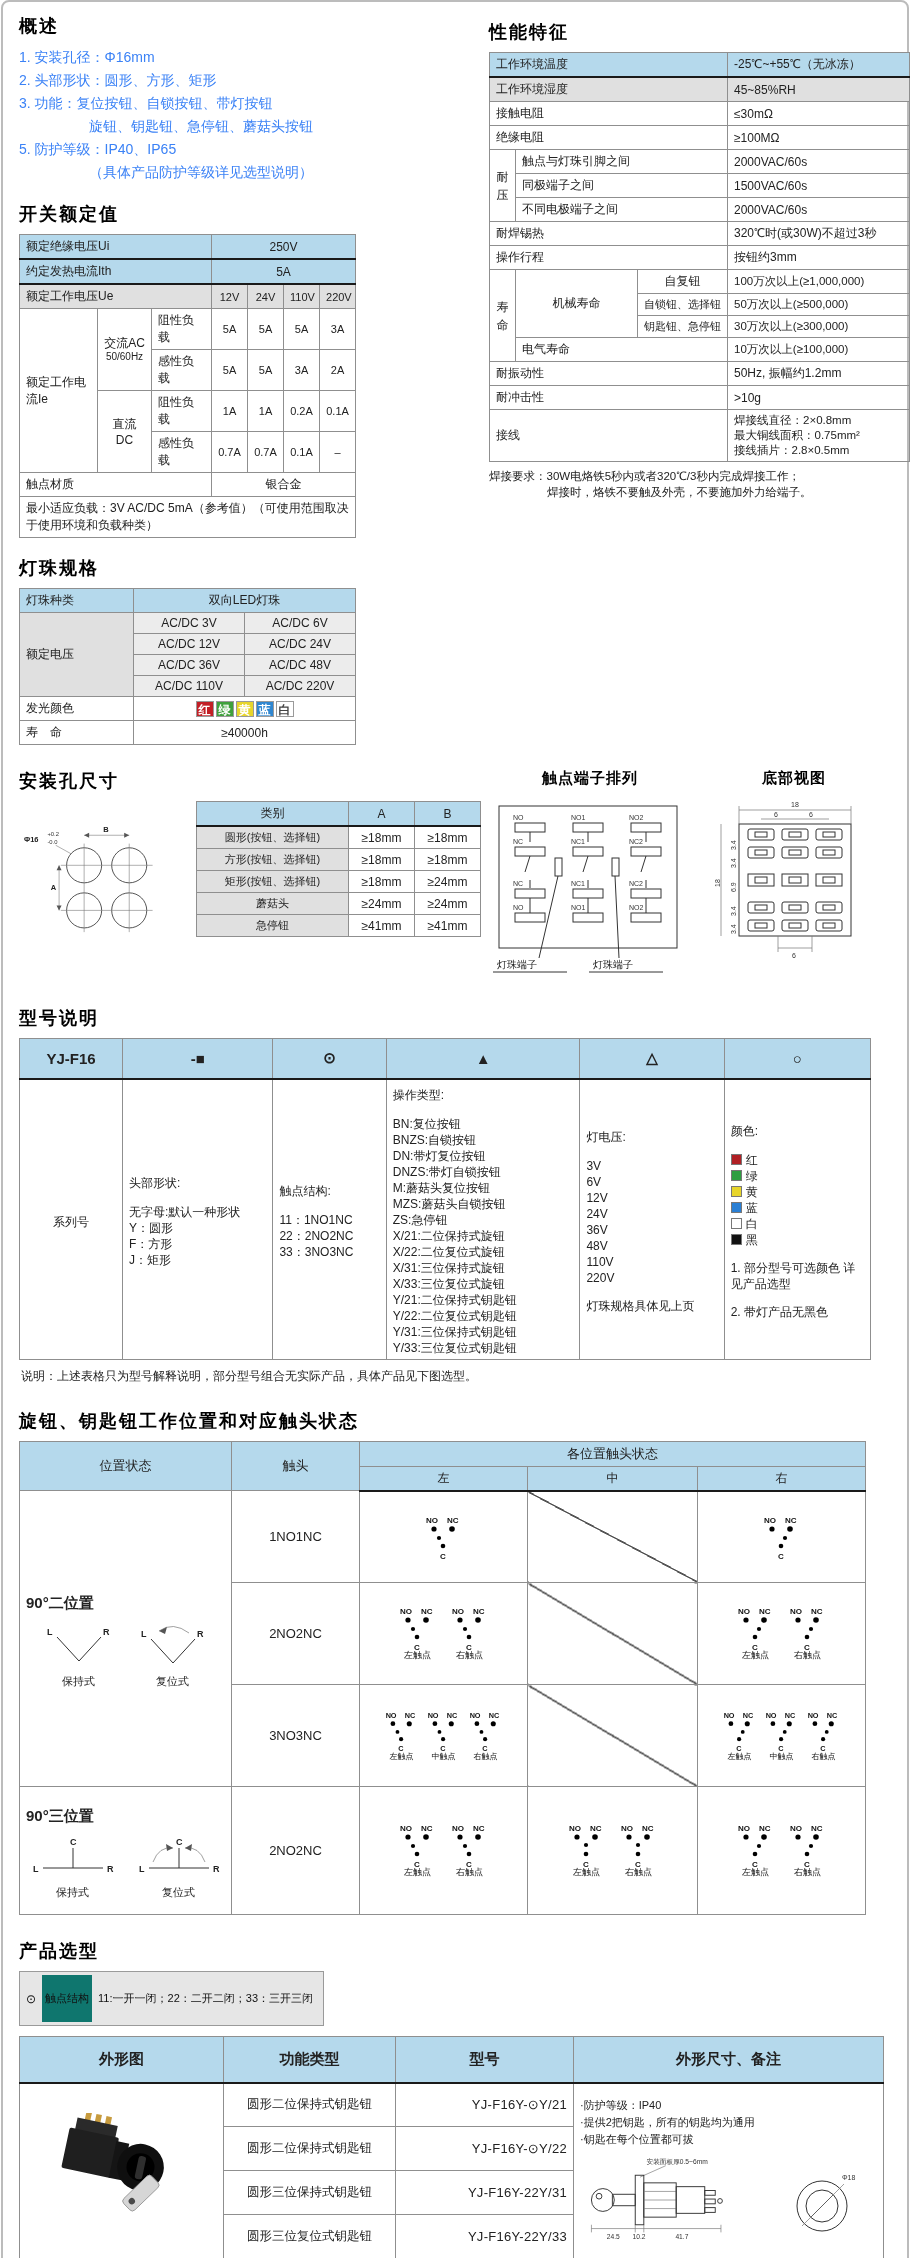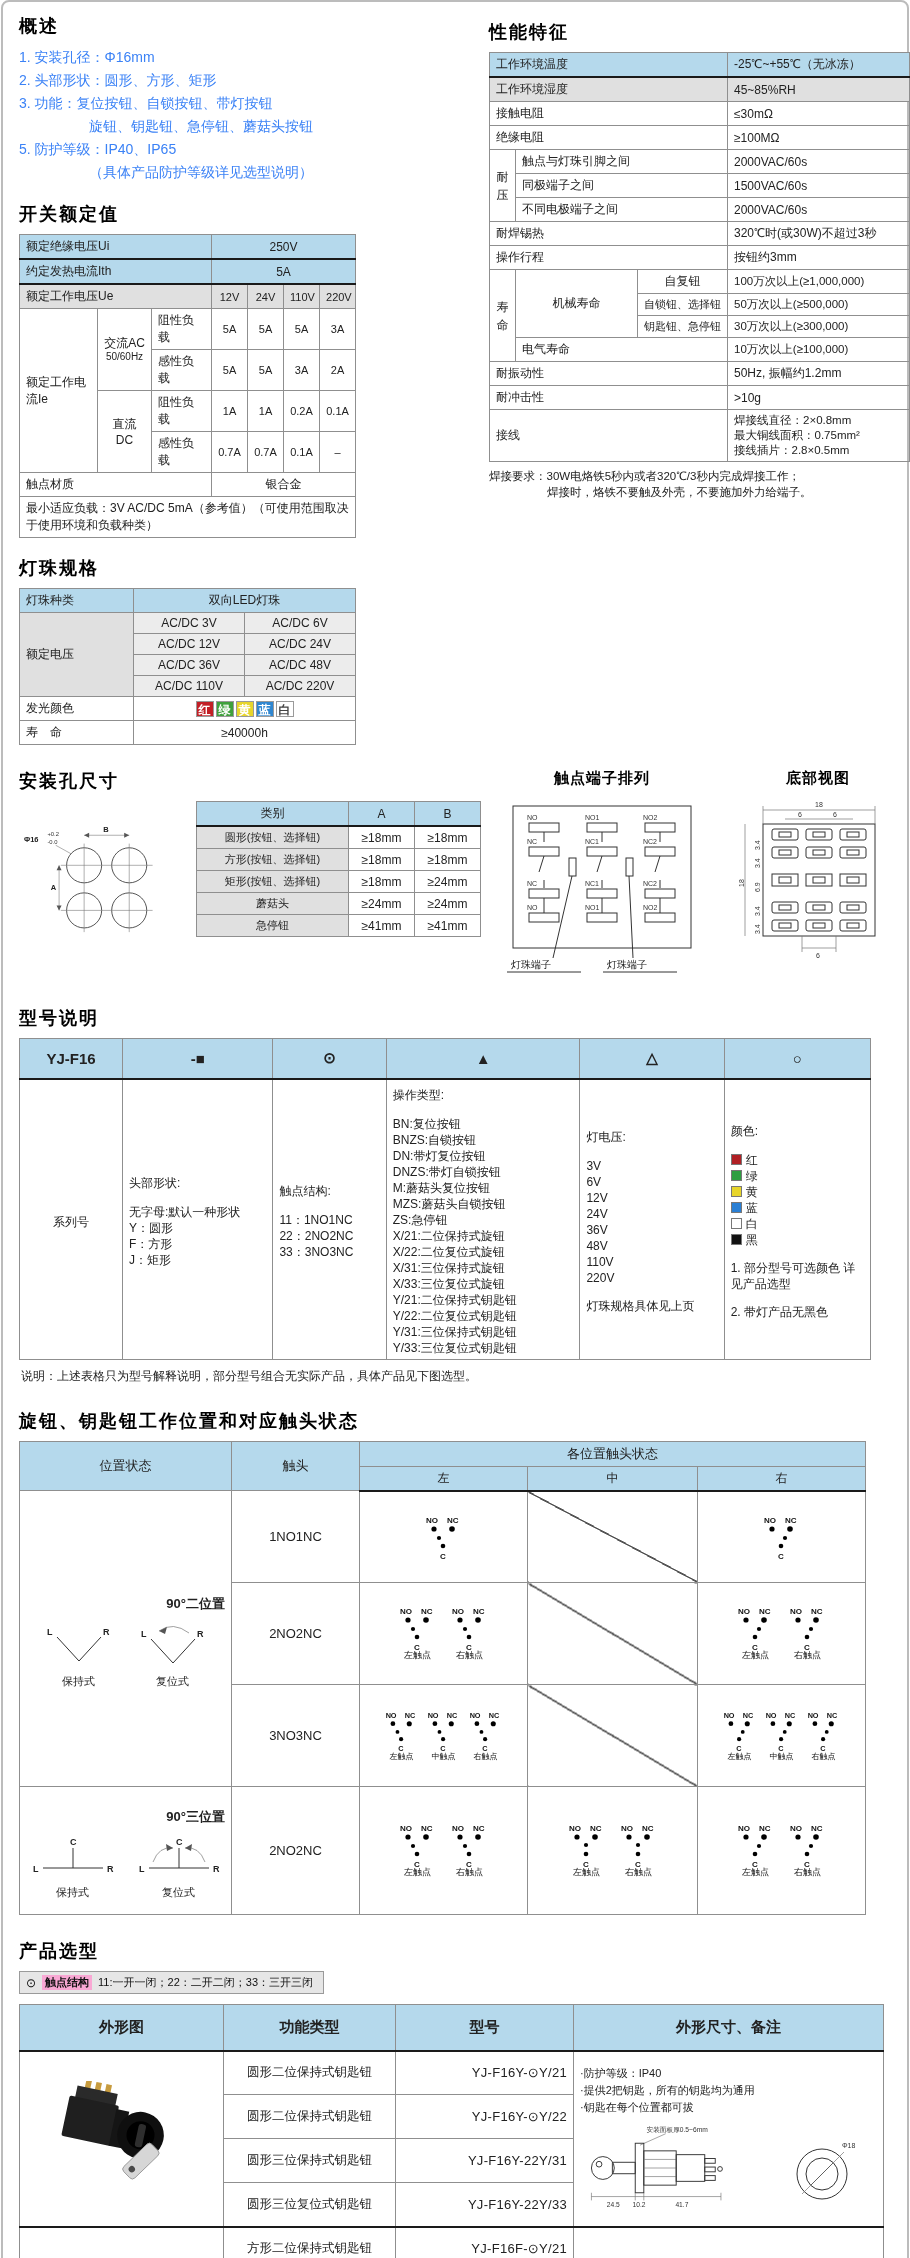--- a/index.html
+++ b/index.html
@@ -28,30 +28,30 @@
   .twoline span{display:block;line-height:1.25;text-align:center}
   
   .ledrow{display:flex;justify-content:center;gap:2px}
   .ledsw{display:inline-block;min-width:17px;padding:0 2px;height:16px;line-height:16px;font-size:12px;font-weight:bold;text-align:center;border:1px solid #9a9a9a}
   .lnd{fill:none;stroke:#333;stroke-width:1}
   .thin{stroke:#777;stroke-width:0.7;fill:none}
   .dt{font-size:7px;fill:#333}
   .dt9{font-size:9px;fill:#222;font-weight:bold}
   .defs{position:absolute;width:0;height:0;overflow:hidden}
   
-  .midrow{display:flex;gap:14px;margin:6px 0 20px 0}
+  .midrow{display:flex;margin:6px 0 20px 0}
   .mountflex{display:flex;gap:10px;align-items:flex-start}
   .swt{font-size:8px;font-weight:bold;fill:#111}
   .swu{display:inline-flex;flex-direction:column;align-items:center}
   .swcap{font-size:9px;color:#111;margin-top:-2px;white-space:nowrap}
   .swcell{text-align:left}
   .swcell .grp{display:flex;justify-content:center;align-items:flex-end;gap:8px}
   td.diag{background:linear-gradient(to right top,transparent 49.5%,#555 49.5%,#555 50.5%,transparent 50.5%)}
   .poscell{vertical-align:middle}
-  .poslabel{text-align:right;font-size:13px;font-weight:bold;margin:6px 0 10px}
+  .poslabel{text-align:left;font-size:15px;font-weight:bold;margin:6px 0 10px}
   .posdiags{display:flex;justify-content:center;align-items:flex-end;gap:22px}
   .kcap{font-size:11px;text-align:center;margin-top:2px}
   
   .model td{vertical-align:top}
   .model tr.mh td{vertical-align:middle;text-align:center;font-size:15px;font-weight:bold;height:40px;background:var(--blue)}
   .ct{font-size:12px;margin:4px 0 12px}
   .mi{font-size:12px;line-height:16px}
   .msw{display:flex;align-items:center;gap:4px;font-size:12px;line-height:16px}
   .msw .box{width:11px;height:11px;border:1px solid #777;flex:none}
   .mnote{font-size:12px;margin-top:12px;line-height:16px}
@@ -59,21 +59,21 @@
   
   .ovitem{font-size:14px;line-height:23px;color:#3b82f6}
   .ovitem.cont{padding-left:70px}
   
   .wl{line-height:15px;font-size:11.5px}
   .perfnote{font-size:11.5px;margin-top:6px;color:#222;line-height:16px}
   .perfnote .in{padding-left:58px}
   
   .legend{display:inline-flex;align-items:center;gap:6px;background:#e6e6e6;border:1px solid #9a9a9a;padding:3px 10px 3px 6px;font-size:11px;margin-bottom:10px}
   .lg-sym{font-size:12px}
-  .lg-label{font-weight:bold;background:#f9a8d4;padding:0 3px}
+  .lg-label{font-weight:normal;background:#0f766e;padding:16px 3px}
   .sel td{height:44px}
   .sel tr.selh td{height:46px;text-align:center;font-size:15px;font-weight:bold}
   .sel .typec{text-align:center;font-size:12.5px}
   .sel .modelc{text-align:right;font-size:13px;letter-spacing:0.3px}
   .sel tr.gsep td{border-top:2px solid #1a1a1a}
   .photocell{text-align:center;background:#fff}
   .dimcell{vertical-align:top;padding:6px 8px}
   .remarks{font-size:11px;line-height:17px;margin-bottom:8px}
   .dimflex{display:flex;align-items:center;gap:4px}
   .capmid{text-align:center}

